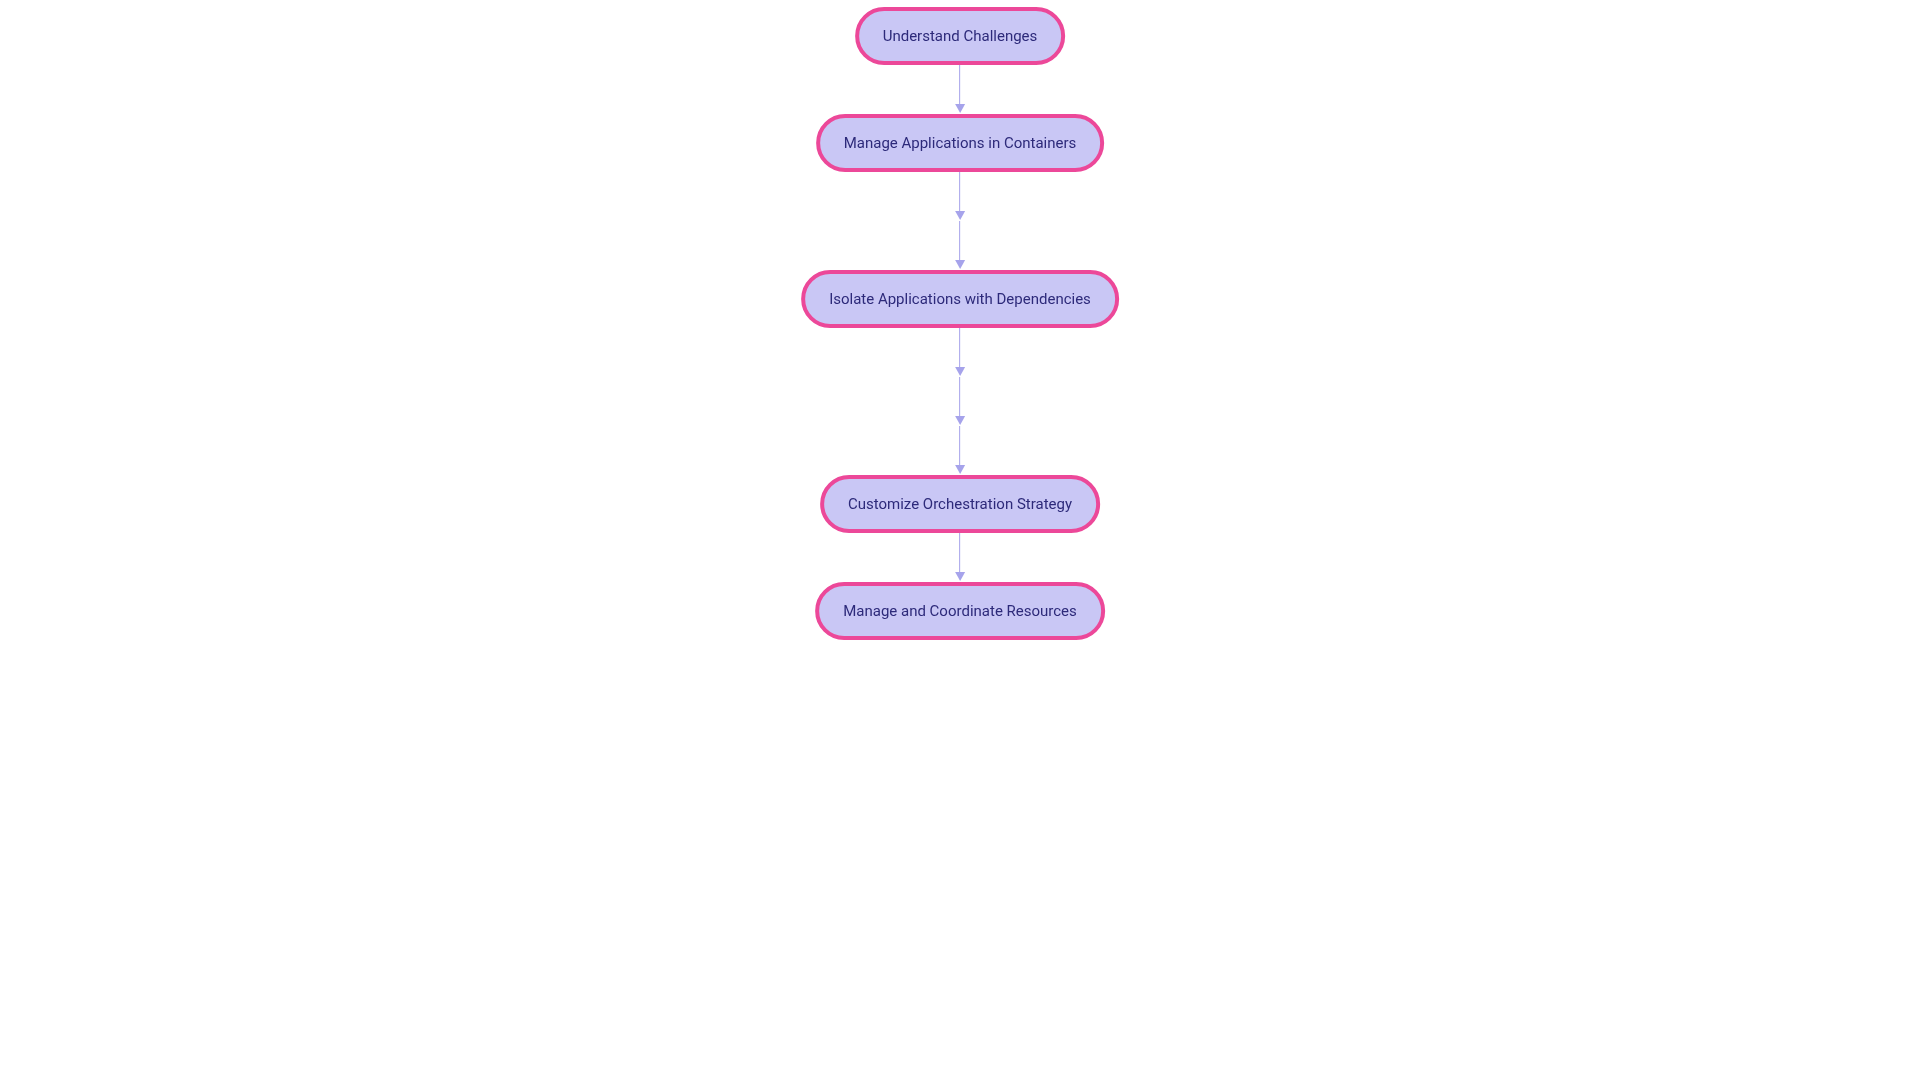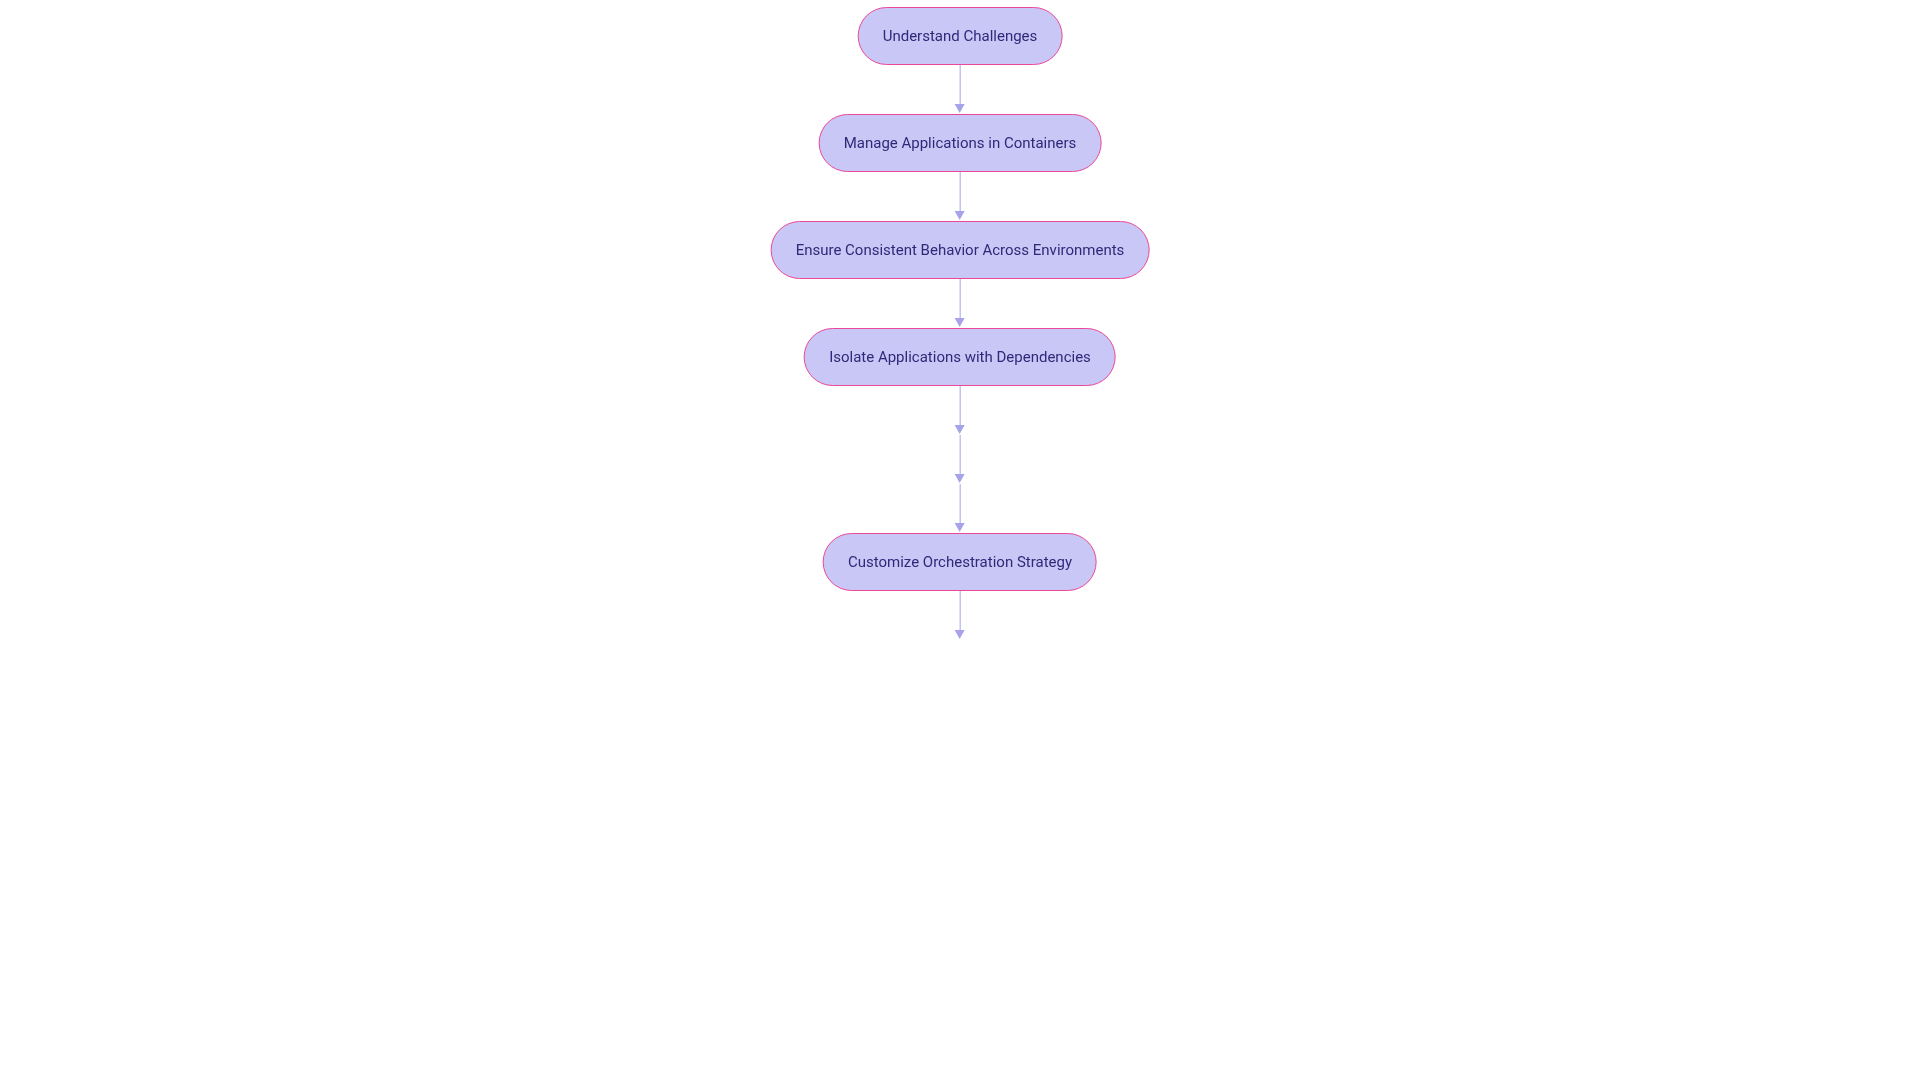--- a/index.html
+++ b/index.html
@@ -18,21 +18,21 @@
       position: absolute;
       left: 50%;
       transform: translateX(-50%);
       top: 7px;
       display: flex;
       flex-direction: column;
       align-items: center;
     }
     .node {
       background: #c9c7f5;
-      border: 1px solid #ec4899;
+      border: 4px solid #ec4899;
       border-radius: 30px;
       padding: 0 24px;
       height: 58px;
       display: flex;
       align-items: center;
       justify-content: center;
       color: #2d2a7a;
       font-size: 15px;
       font-weight: 400;
       white-space: nowrap;
@@ -69,23 +69,20 @@
     <div class="arrow-line"></div>
     <div class="arrow-head"></div>
   </div>
   <div class="node">
     <span>Manage Applications in Containers</span>
   </div>
   <div class="arrow">
     <div class="arrow-line"></div>
     <div class="arrow-head"></div>
   </div>
-  <div class="node">
-    <span>Ensure Consistent Behavior Across Environments</span>
-  </div>
   <div class="arrow">
     <div class="arrow-line"></div>
     <div class="arrow-head"></div>
   </div>
   <div class="node">
     <span>Isolate Applications with Dependencies</span>
   </div>
   <div class="arrow">
     <div class="arrow-line"></div>
     <div class="arrow-head"></div>
@@ -98,13 +95,16 @@
     <div class="arrow-line"></div>
     <div class="arrow-head"></div>
   </div>
   <div class="node">
     <span>Customize Orchestration Strategy</span>
   </div>
   <div class="arrow">
     <div class="arrow-line"></div>
     <div class="arrow-head"></div>
   </div>
+  <div class="node">
+    <span>Manage and Coordinate Resources</span>
+  </div>
 </div>
 
 </body></html>

